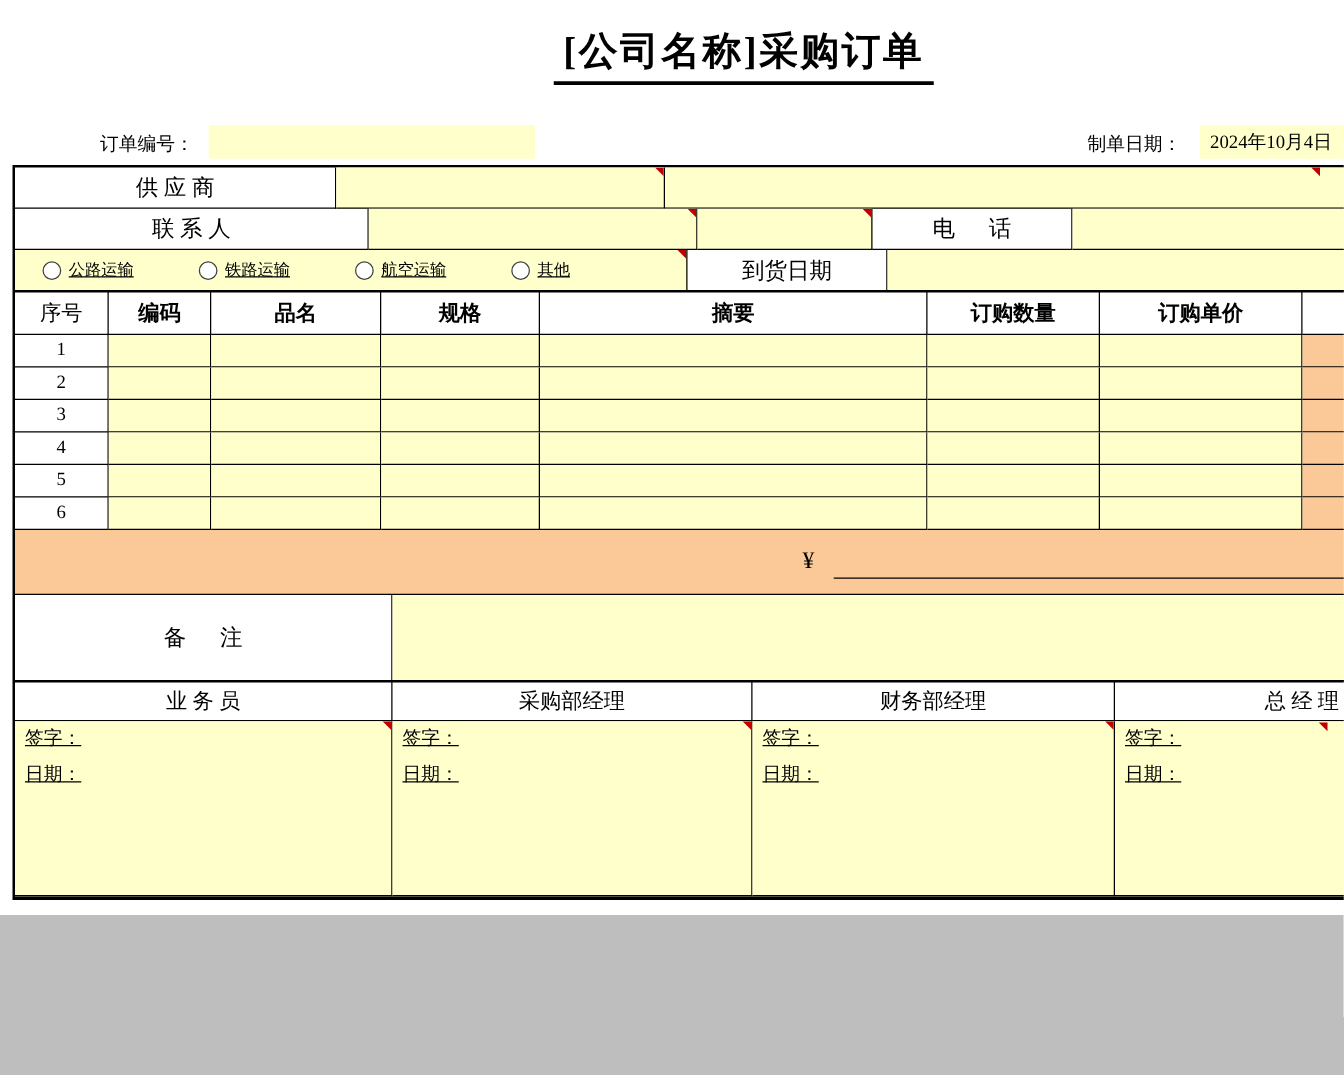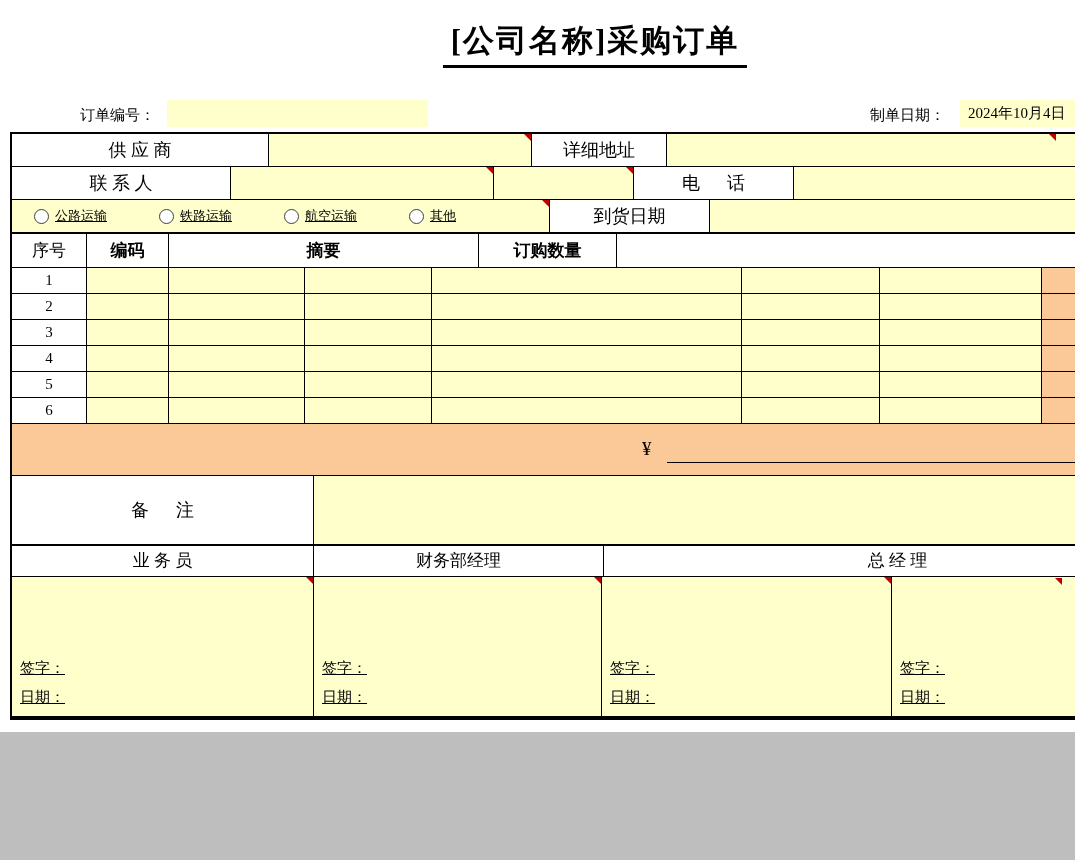--- a/index.html
+++ b/index.html
@@ -35,21 +35,21 @@
   .tri-page{position:absolute;width:0;height:0;z-index:4;
        border-left:7px solid transparent;border-top:7px solid var(--red,#C00000);}
   
   .radios{justify-content:flex-start;padding-left:22px;gap:52px;}
   .radio-opt{display:flex;align-items:center;gap:6px;font-size:13px;font-family:"Liberation Sans",sans-serif;}
   .radio-circle{width:13px;height:13px;border:1px solid #404040;border-radius:50%;background:#fff;flex:0 0 auto;}
   
   .yen{position:absolute;left:630px;top:14px;font-size:19px;}
   .yen-line{position:absolute;left:655px;right:6px;top:38px;border-bottom:1px solid #000;}
   
-  .sig{align-items:flex-end;justify-content:flex-start;}
+  .sig{align-items:flex-start;justify-content:flex-start;}
   .sigtext{font-size:15px;line-height:1.95;padding:0 0 4px 8px;text-align:left;}
   
   .gray{position:absolute;left:0;top:732px;width:1075px;height:128px;background:var(--gray,#BEBEBE);}
 </style>
 </head>
 <body>
 
 <div class="title-wrap">
   <span class="title">[公司名称]采购订单</span>
 </div>
@@ -61,26 +61,25 @@
   <span>2024年10月4日</span>
 </div>
 
 <div class="ftable">
 
   <div class="row" style="height:33px;">
     <div class="c lbl" style="width:257px;">供 应 商</div>
     <div class="c y" style="width:263px;">
         <span class="tri"></span>
       </div>
-    <div class="c lbl" style="width:135px;">详细地址</div>
     <div class="c y grow"></div>
   </div>
 
   <div class="row" style="height:33px;">
-    <div class="c lbl" style="width:219px;">联 系 人</div>
+    <div class="c lbl" style="width:283px;">联 系 人</div>
     <div class="c y" style="width:263px;">
         <span class="tri"></span>
       </div>
     <div class="c y" style="width:140px;">
         <span class="tri"></span>
       </div>
     <div class="c lbl" style="width:160px;">电      话</div>
     <div class="c y grow"></div>
   </div>
 
@@ -106,22 +105,25 @@
     </div>
     <div class="c lbl" style="width:160px;">到货日期</div>
     <div class="c y grow"></div>
   </div>
 
   <div class="hline" style="top:98px;"></div>
 
   <div class="row" style="height:35px;">
     <div class="c num" style="width:75px;font-size:17px;">序号</div>
     <div class="c hdr" style="width:82px;">编码</div>
+    <div class="c hdr" style="width:136px;">品名</div>
+    <div class="c hdr" style="width:127px;">规格</div>
     <div class="c hdr" style="width:310px;">摘要</div>
     <div class="c hdr" style="width:138px;">订购数量</div>
+    <div class="c hdr" style="width:162px;">订购单价</div>
     <div class="c grow"></div>
   </div>
 
   <div class="row" style="height:26px;">
     <div class="c num" style="width:75px;">1</div>
     <div class="c y" style="width:82px;"></div>
     <div class="c y" style="width:136px;"></div>
     <div class="c y" style="width:127px;"></div>
     <div class="c y" style="width:310px;"></div>
     <div class="c y" style="width:138px;"></div>
@@ -188,20 +190,21 @@
 
   <div class="row" style="height:69px;">
     <div class="c lbl" style="width:302px;">备      注</div>
     <div class="c y grow"></div>
   </div>
 
   <div class="hline" style="top:410px;"></div>
 
   <div class="row" style="height:32px;">
     <div class="c" style="width:302px;font-size:17px;">业 务 员</div>
+    <div class="c" style="width:288px;font-size:17px;">采购部经理</div>
     <div class="c" style="width:290px;font-size:17px;">财务部经理</div>
     <div class="c grow" style="font-size:17px;">总 经 理</div>
   </div>
 
   <div class="row" style="height:140px;">
     <div class="c y sig" style="width:302px;">
       <span class="tri"></span>
       <div class="sigtext">
         <span>签字：</span><br>
         <span>日期：</span>

